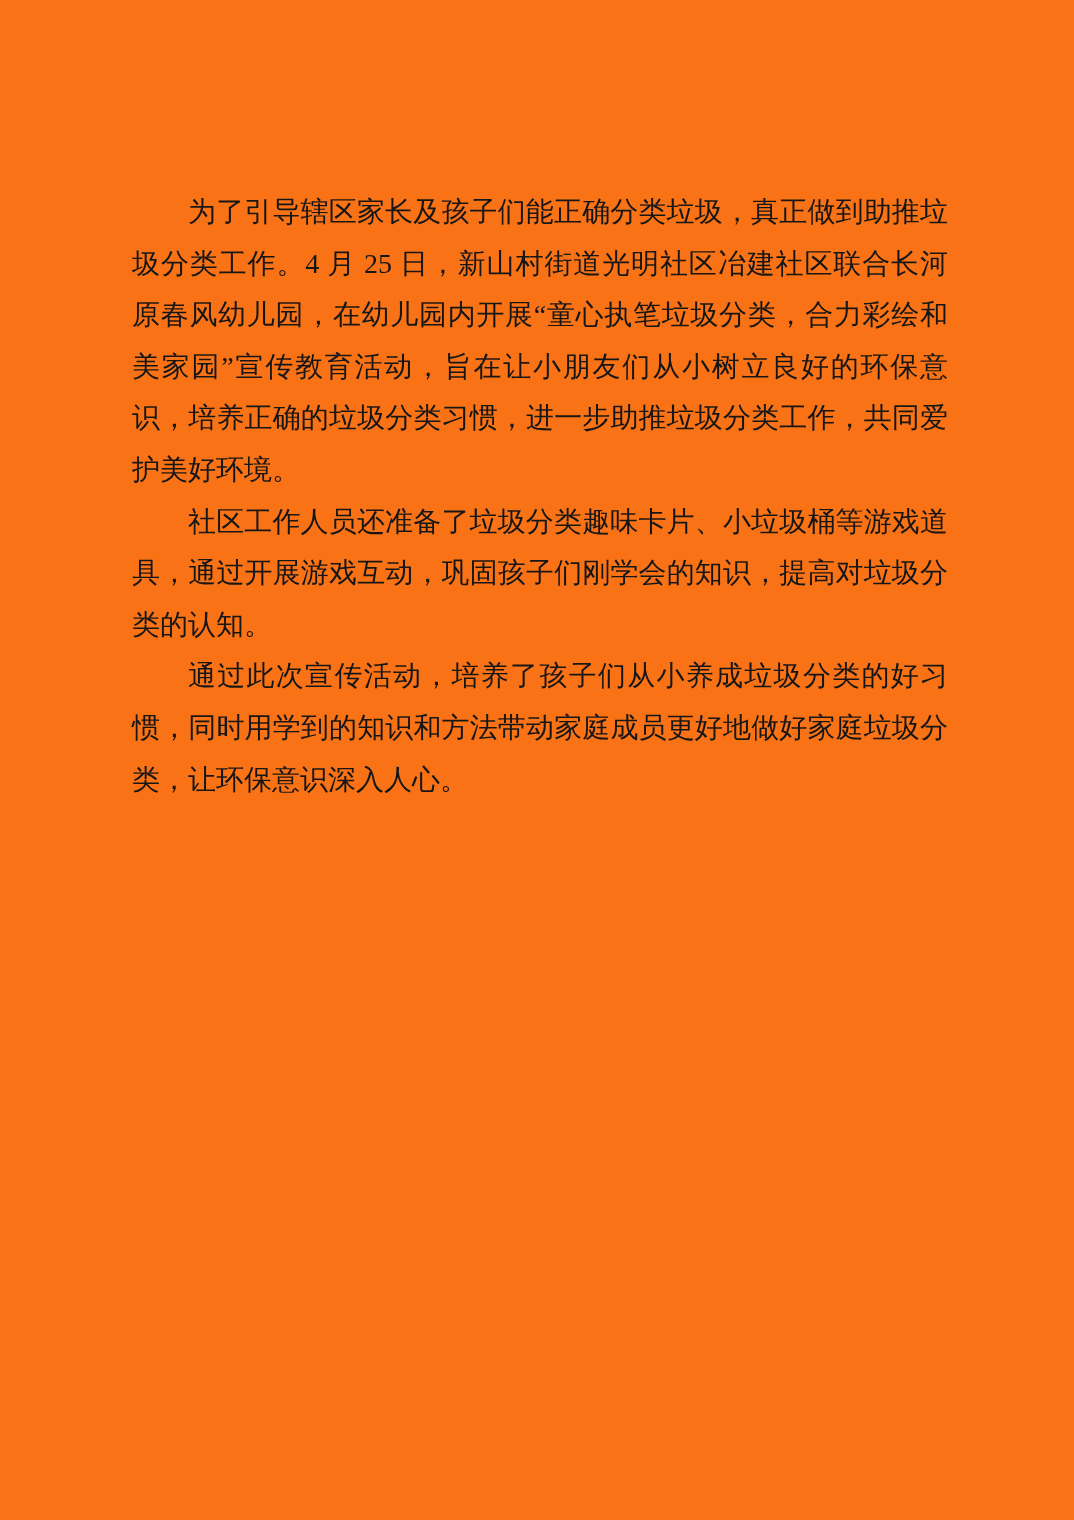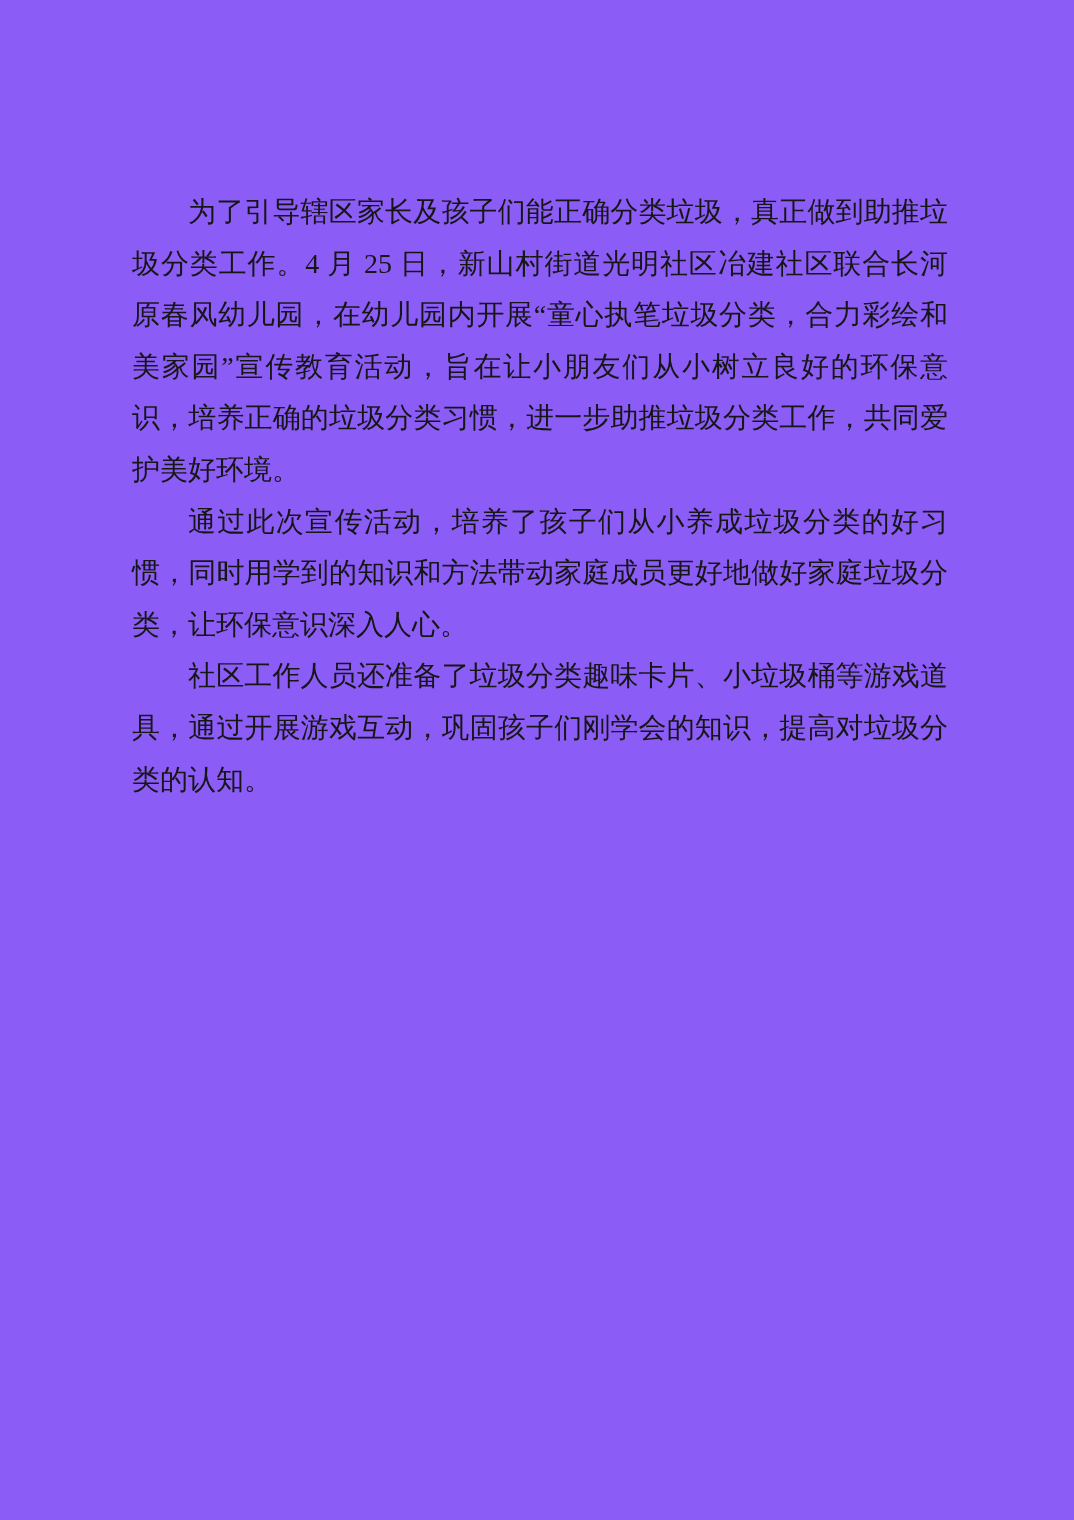--- a/index.html
+++ b/index.html
@@ -4,21 +4,21 @@
 <style>
   html, body {
     margin: 0;
     padding: 0;
     background: #ffffff;
   }
   .page {
     position: relative;
     width: 1074px;
     height: 1520px;
-    background: #8b5cf6;
+    background: #f97316;
     overflow: hidden;
   }
   .doc-content {
     position: absolute;
     left: 132px;
     top: 186px;
     width: 816px;
     font-family: "Liberation Serif", "DejaVu Serif", serif;
     font-size: 28px;
     line-height: 51.6px;
@@ -32,16 +32,16 @@
     text-indent: 2em;
     word-break: break-all;
   }
 </style>
 </head>
 <body>
 
 <div class="page">
   <div class="doc-content">
     <p>为了引导辖区家长及孩子们能正确分类垃圾，真正做到助推垃圾分类工作。4 月 25 日，新山村街道光明社区冶建社区联合长河原春风幼儿园，在幼儿园内开展“童心执笔垃圾分类，合力彩绘和美家园”宣传教育活动，旨在让小朋友们从小树立良好的环保意识，培养正确的垃圾分类习惯，进一步助推垃圾分类工作，共同爱护美好环境。</p>
+    <p>社区工作人员还准备了垃圾分类趣味卡片、小垃圾桶等游戏道具，通过开展游戏互动，巩固孩子们刚学会的知识，提高对垃圾分类的认知。</p>
     <p>通过此次宣传活动，培养了孩子们从小养成垃圾分类的好习惯，同时用学到的知识和方法带动家庭成员更好地做好家庭垃圾分类，让环保意识深入人心。</p>
-    <p>社区工作人员还准备了垃圾分类趣味卡片、小垃圾桶等游戏道具，通过开展游戏互动，巩固孩子们刚学会的知识，提高对垃圾分类的认知。</p>
   </div>
 </div>
 
 </body></html>

